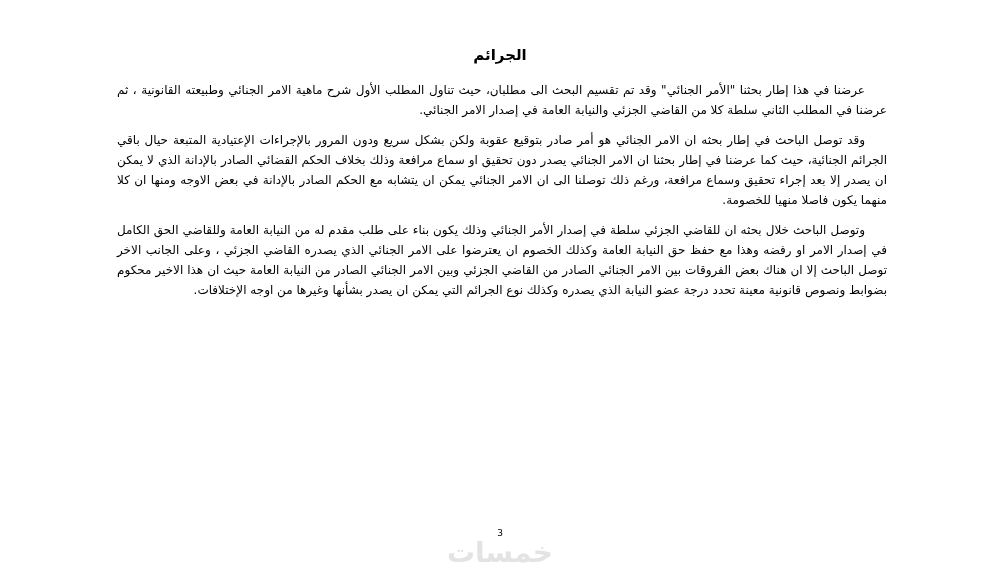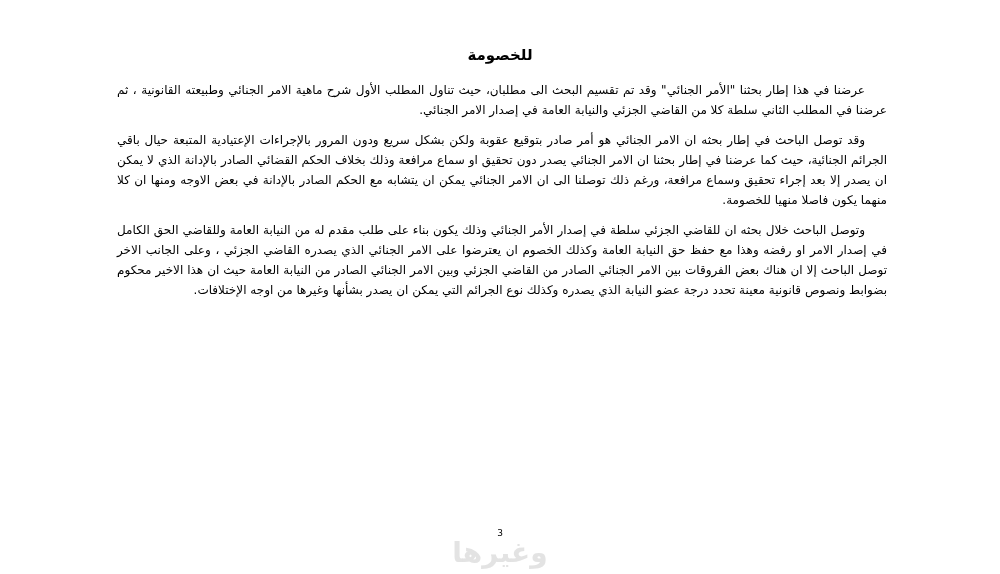--- a/index.html
+++ b/index.html
@@ -66,24 +66,24 @@
       color: #e3e3e3;
       direction: rtl;
       line-height: 34px;
       letter-spacing: 1px;
     }
   </style>
 </head>
 <body>
 
 <div class="page">
-  <div class="title">للخصومة</div>
+  <div class="title">الجرائم</div>
 
   <div class="content">
     <p class="para">عرضنا في هذا إطار بحثنا "الأمر الجنائي" وقد تم تقسيم البحث الى مطلبان، حيث تناول المطلب الأول شرح ماهية الامر الجنائي وطبيعته القانونية ، ثم عرضنا في المطلب الثاني سلطة كلا من القاضي الجزئي والنيابة العامة في إصدار الامر الجنائي.</p>
     <p class="para">وقد توصل الباحث في إطار بحثه ان الامر الجنائي هو أمر صادر بتوقيع عقوبة ولكن بشكل سريع ودون المرور بالإجراءات الإعتيادية المتبعة حيال باقي الجرائم الجنائية، حيث كما عرضنا في إطار بحثنا ان الامر الجنائي يصدر دون تحقيق او سماع مرافعة وذلك بخلاف الحكم القضائي الصادر بالإدانة الذي لا يمكن ان يصدر إلا بعد إجراء تحقيق وسماع مرافعة، ورغم ذلك توصلنا الى ان الامر الجنائي يمكن ان يتشابه مع الحكم الصادر بالإدانة في بعض الاوجه ومنها ان كلا منهما يكون فاصلا منهيا للخصومة.</p>
     <p class="para">وتوصل الباحث خلال بحثه ان للقاضي الجزئي سلطة في إصدار الأمر الجنائي وذلك يكون بناء على طلب مقدم له من النيابة العامة وللقاضي الحق الكامل في إصدار الامر او رفضه وهذا مع حفظ حق النيابة العامة وكذلك الخصوم ان يعترضوا على الامر الجنائي الذي يصدره القاضي الجزئي ، وعلى الجانب الاخر توصل الباحث إلا ان هناك بعض الفروقات بين الامر الجنائي الصادر من القاضي الجزئي وبين الامر الجنائي الصادر من النيابة العامة حيث ان هذا الاخير محكوم بضوابط ونصوص قانونية معينة تحدد درجة عضو النيابة الذي يصدره وكذلك نوع الجرائم التي يمكن ان يصدر بشأنها وغيرها من اوجه الإختلافات.</p>
   </div>
 
   <div class="page-number">3</div>
 
-  <div class="watermark">وغيرها</div>
+  <div class="watermark">خمسات</div>
 </div>
 
 </body></html>

